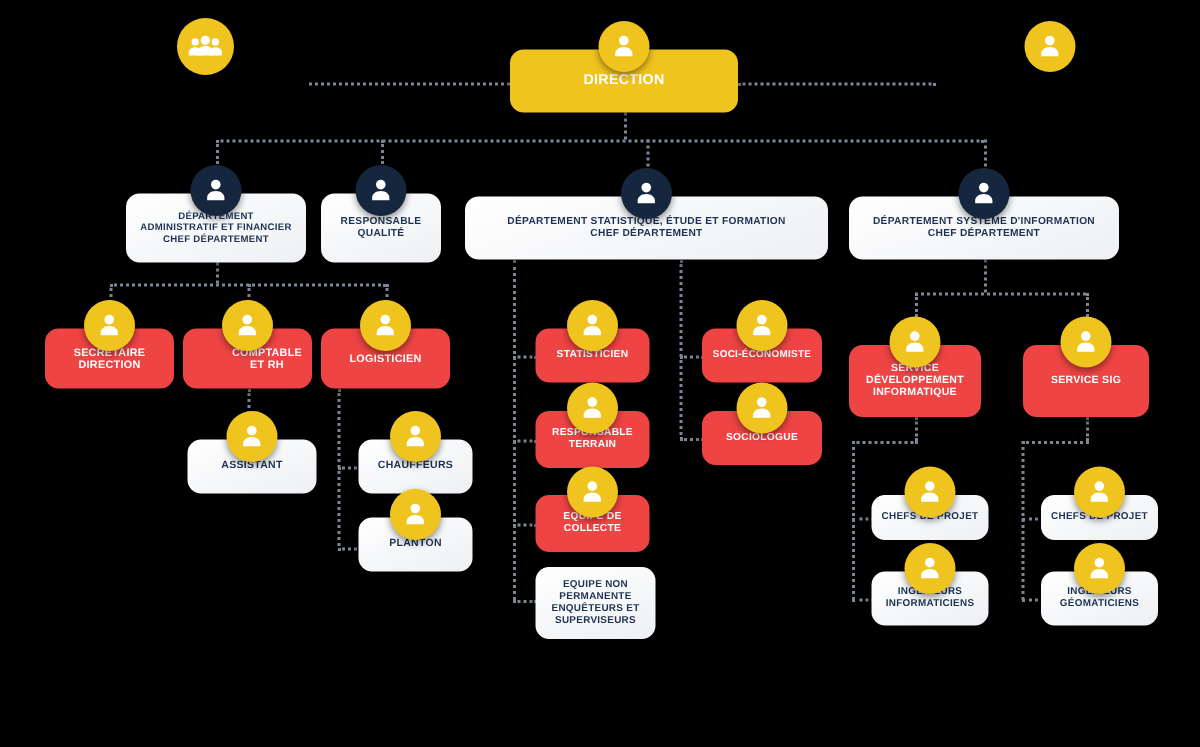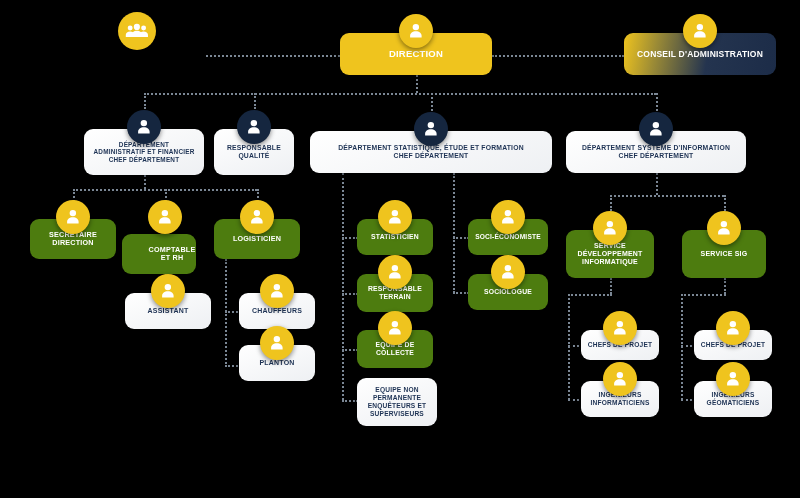--- a/index.html
+++ b/index.html
@@ -46,21 +46,21 @@
   }
   .node .label {
     line-height: 1.18;
     letter-spacing: 0.2px;
     font-weight: bold;
     white-space: pre-line;
   }
 
   
   .node.dark {
-    background: #4d7c0f;
+    background: #ef4444;
     color: #ffffff;
   }
   
   .node.light {
     background: linear-gradient(160deg, #ffffff 0%, #eef0f3 100%);
     color: #1d3254;
   }
   
   .node.yellow {
     background: #efc41e;
@@ -146,23 +146,20 @@
       <div class="label" style="font-size: 9.5px;">DIRECTION</div>
     </div>
     <div class="avatar yl" style="width: 34px; height: 34px; left: 399px; top: 14.3px;">
       <span>
         <svg viewBox="0 0 24 24" width="19.72" height="19.72">
           <circle cx="12" cy="7.4" r="3.9"></circle>
           <path d="M12 12.6c-4.1 0-7 2.4-7 5.3V20h14v-2.1c0-2.9-2.9-5.3-7-5.3z"></path>
         </svg>
       </span>
     </div>
-    <div class="node grad" style="left: 624px; top: 33px; width: 152px; height: 42px;">
-      <div class="label" style="font-size: 8.5px;">CONSEIL D'ADMINISTRATION</div>
-    </div>
     <div class="avatar yl" style="width: 34px; height: 34px; left: 683px; top: 14.3px;">
       <span>
         <svg viewBox="0 0 24 24" width="19.72" height="19.72">
           <circle cx="12" cy="7.4" r="3.9"></circle>
           <path d="M12 12.6c-4.1 0-7 2.4-7 5.3V20h14v-2.1c0-2.9-2.9-5.3-7-5.3z"></path>
         </svg>
       </span>
     </div>
     <div class="node light" style="left: 84px; top: 129px; width: 120px; height: 46px;">
       <div class="label" style="font-size: 6.4px;">DÉPARTEMENT
@@ -218,21 +215,21 @@
 DIRECTION</div>
     </div>
     <div class="avatar yl" style="width: 34px; height: 34px; left: 56px; top: 200.3px;">
       <span>
         <svg viewBox="0 0 24 24" width="19.72" height="19.72">
           <circle cx="12" cy="7.4" r="3.9"></circle>
           <path d="M12 12.6c-4.1 0-7 2.4-7 5.3V20h14v-2.1c0-2.9-2.9-5.3-7-5.3z"></path>
         </svg>
       </span>
     </div>
-    <div class="node dark" style="left: 122px; top: 234px; width: 74px; height: 40px; padding-left: 32px;">
+    <div class="node dark" style="left: 122px; top: 219px; width: 86px; height: 40px; padding-left: 32px;">
       <div class="label" style="font-size: 7.2px;">COMPTABLE ET RH</div>
     </div>
     <div class="avatar yl" style="width: 34px; height: 34px; left: 148px; top: 200.3px;">
       <span>
         <svg viewBox="0 0 24 24" width="19.72" height="19.72">
           <circle cx="12" cy="7.4" r="3.9"></circle>
           <path d="M12 12.6c-4.1 0-7 2.4-7 5.3V20h14v-2.1c0-2.9-2.9-5.3-7-5.3z"></path>
         </svg>
       </span>
     </div>

